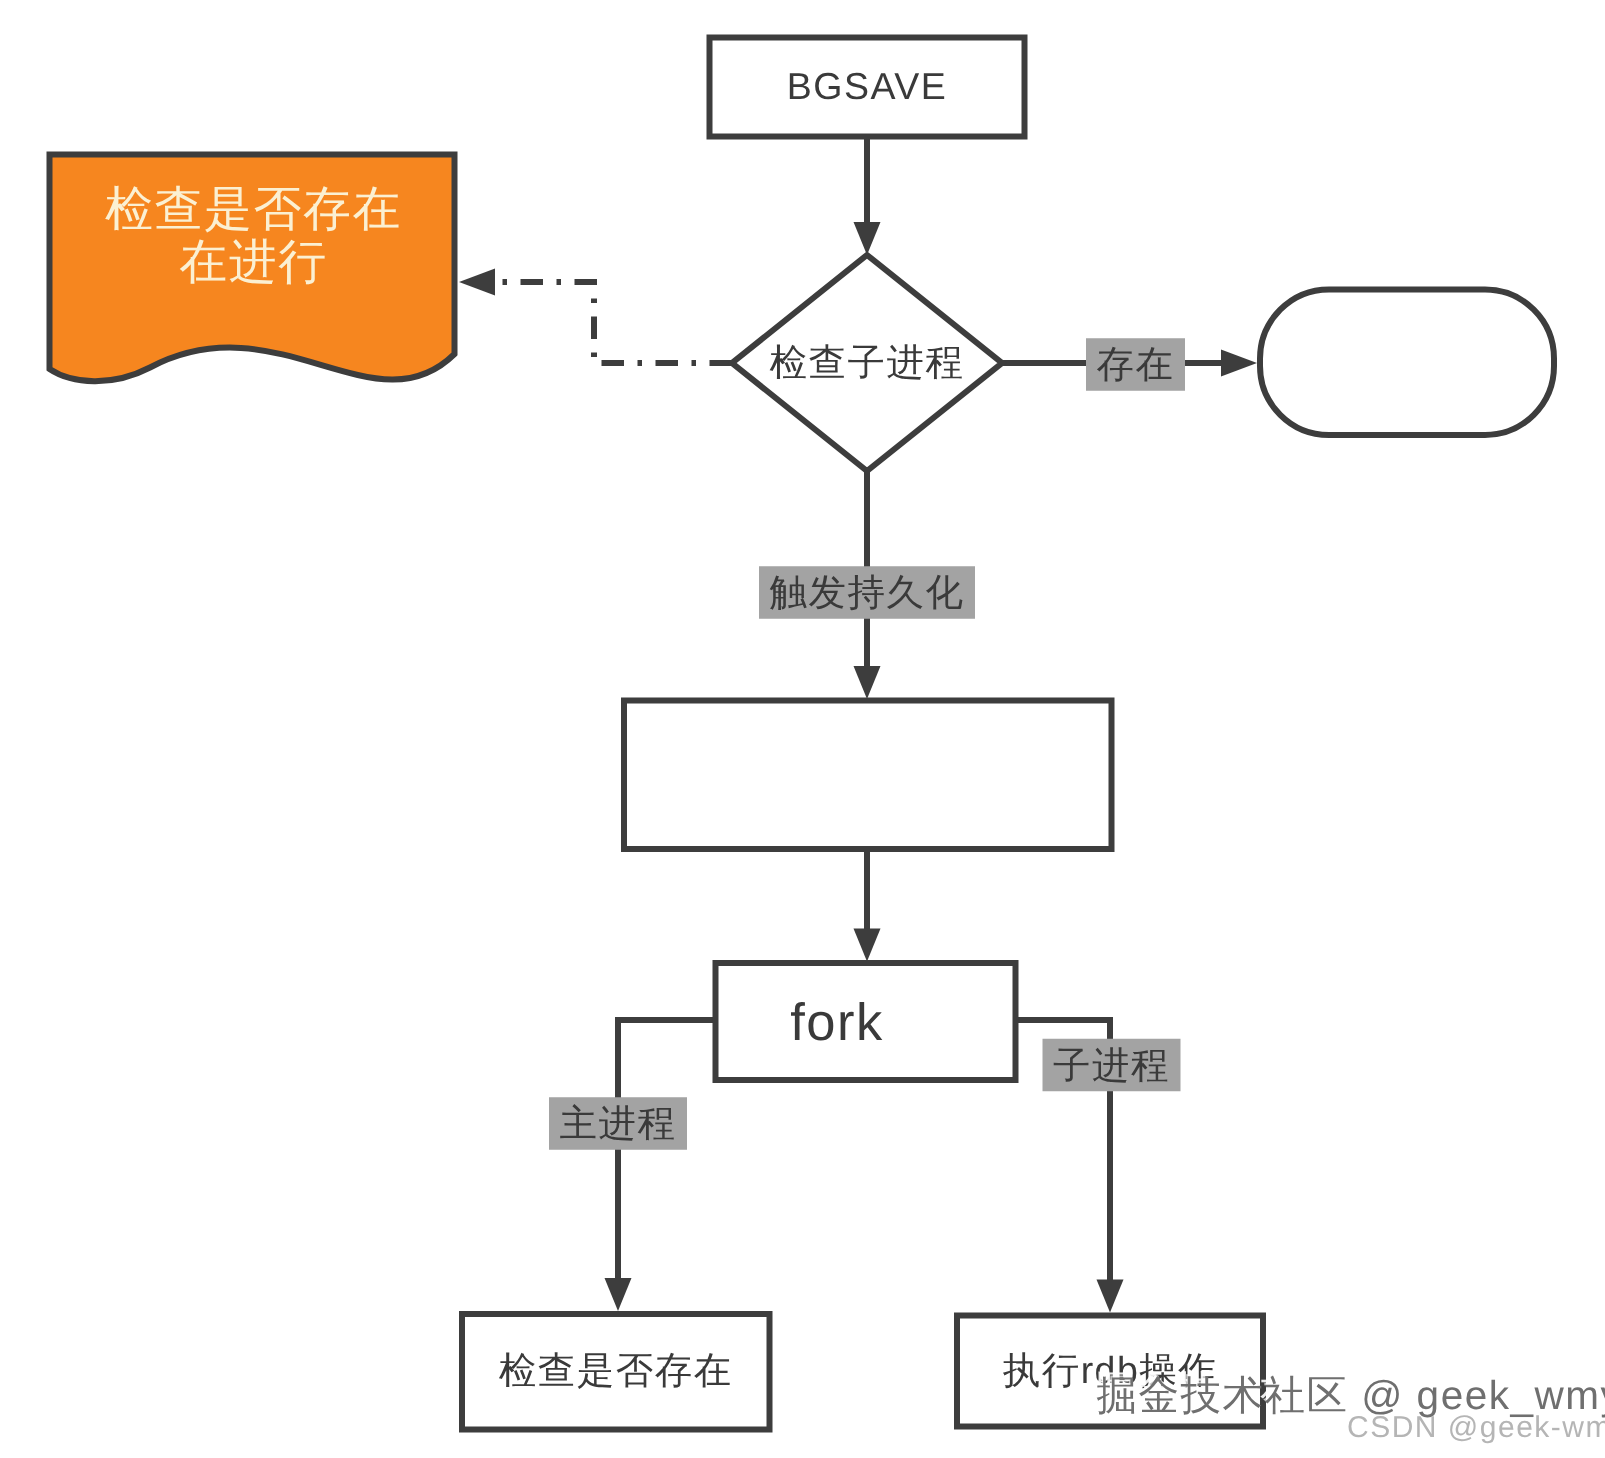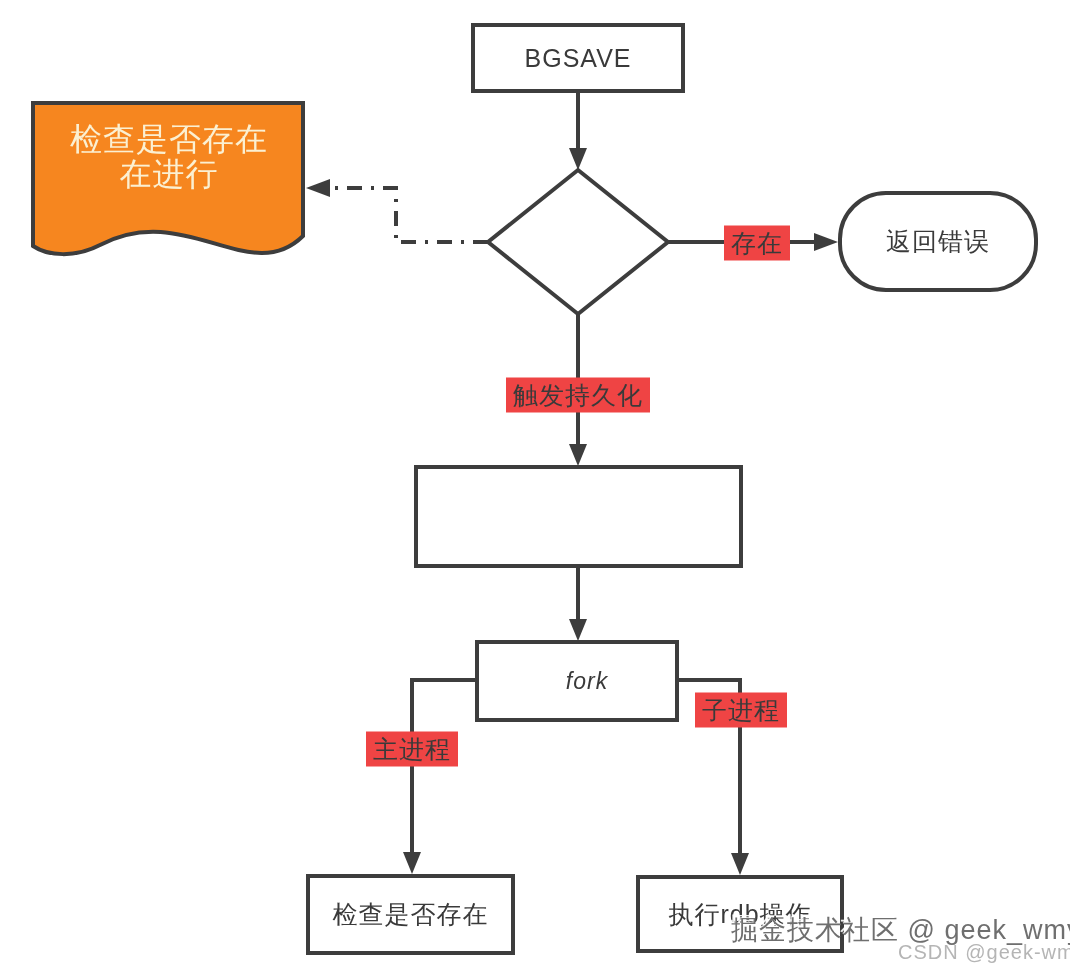--- a/index.html
+++ b/index.html
@@ -6,21 +6,21 @@
   .canvas{
     position:relative;width:1070px;height:972px;background:#ffffff;
     font-family:"Liberation Sans",sans-serif;color:#3a3a3a;overflow:hidden;
   }
   .wires{position:absolute;left:0;top:0;width:1070px;height:972px;}
   .node-lbl{
     position:absolute;display:flex;flex-direction:column;align-items:center;justify-content:center;
     text-align:center;font-size:25px;color:#3a3a3a;line-height:33px;letter-spacing:1px;
   }
   .edge-lbl{
-    position:absolute;transform:translate(-50%,-50%);background:#ef4444;
+    position:absolute;transform:translate(-50%,-50%);background:#a3a3a3;
     padding:1px 7px;font-size:25px;color:#3a3a3a;white-space:nowrap;letter-spacing:1px;
   }
   .note-text{
     position:absolute;left:33px;top:122px;width:272px;text-align:center;
     font-size:32px;line-height:35px;color:#fbf0d2;letter-spacing:1px;
   }
   .wm-juejin{
     position:absolute;left:731px;top:912px;font-size:27px;color:#6f6f6f;
     letter-spacing:1px;white-space:nowrap;
     text-shadow:-3px -3px 0 rgba(255,255,255,0.9), -1px -1px 0 rgba(255,255,255,0.7);
@@ -69,25 +69,25 @@
     <rect x="638" y="877" width="204" height="74" fill="#ffffff" stroke="#3d3d3d" stroke-width="4"></rect>
   </svg>
 
   <div class="node-lbl" style="left:473px;top:25px;width:210px;height:66px;">BGSAVE</div>
 
   <div class="note-text">
     <div>检查是否存在</div>
     <div>在进行</div>
   </div>
 
-
-  <div class="node-lbl" style="left:840px;top:193px;width:196px;height:97px;">返回错误</div>
+  <div class="node-lbl" style="left:488px;top:222px;width:180px;height:40px;">检查子进程</div>
 
 
-  <div class="node-lbl" style="left:487px;top:642px;width:200px;height:78px;font-size:23px;font-style:italic;">fork</div>
+
+  <div class="node-lbl" style="left:458px;top:642px;width:200px;height:78px;font-size:35px;">fork</div>
 
   <div class="node-lbl" style="left:308px;top:876px;width:205px;height:77px;">检查是否存在</div>
 
   <div class="node-lbl" style="left:638px;top:877px;width:204px;height:74px;">执行rdb操作</div>
 
   <div class="edge-lbl" style="left:757px;top:243px;">存在</div>
   <div class="edge-lbl" style="left:578px;top:395px;">触发持久化</div>
   <div class="edge-lbl" style="left:412px;top:749px;">主进程</div>
   <div class="edge-lbl" style="left:741px;top:710px;">子进程</div>
 

